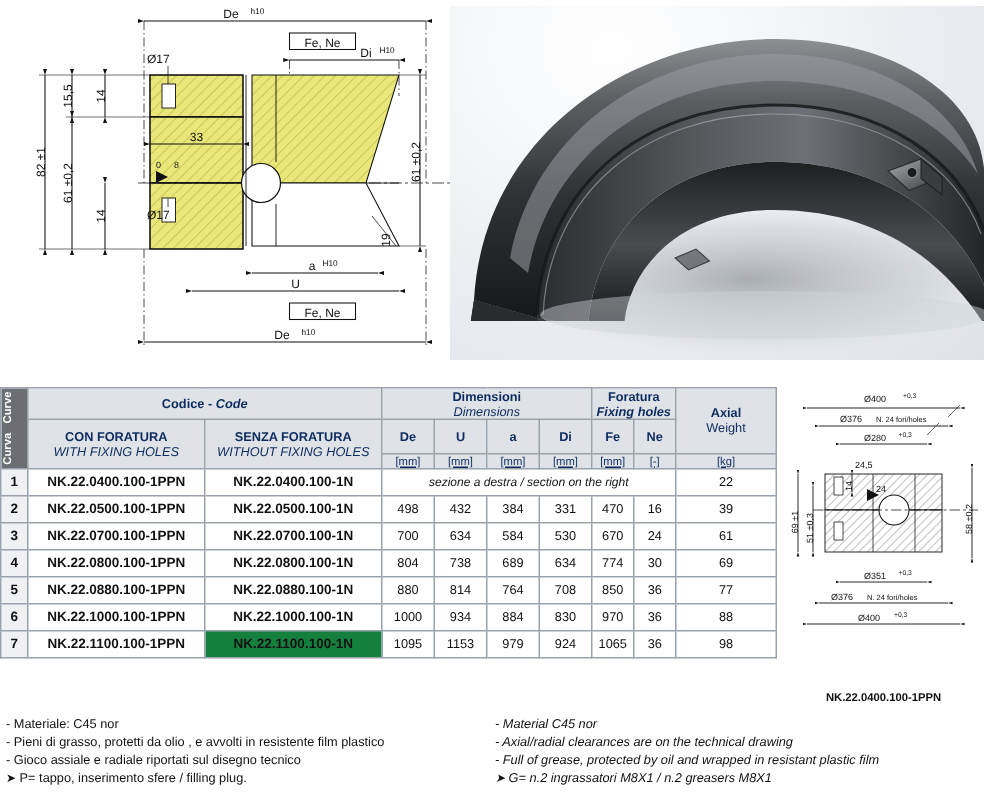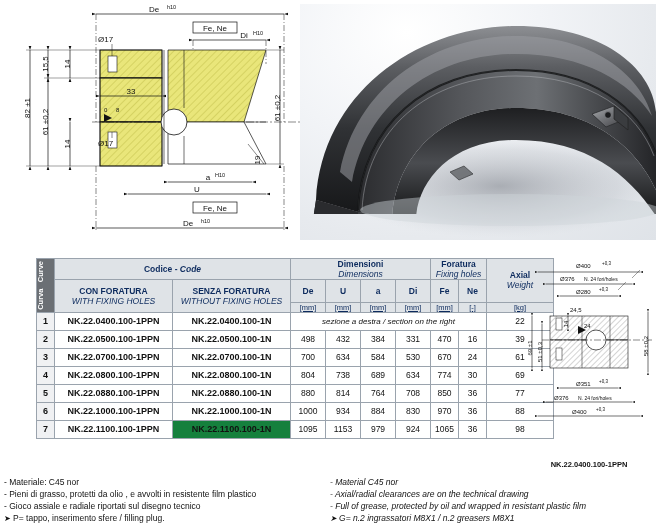--- a/index.html
+++ b/index.html
@@ -23,21 +23,21 @@
   
   #photo { position:absolute; left:300px; top:4px; width:356px; height:236px; overflow:hidden; }
   .photo-bg {
     position:absolute; inset:0;
     background:
       radial-gradient(ellipse at 30% 12%, #ffffff 0%, #f2f4f7 38%, #e7eaee 70%, #dfe3e8 100%);
   }
   .ring-wrap { position:absolute; left:0; top:0; width:356px; height:236px; }
 
   
-  #table-block { position:absolute; left:0; top:258px; width:518px;margin-left:36px; }
+  #table-block { position:absolute; left:0; top:258px; width:518px; }
   table.main { border-collapse:collapse; width:518px; font-size:8.5px; }
   table.main th, table.main td {
     border:1px solid #9aa3ad;
     text-align:center; vertical-align:middle;
     padding:0;
   }
   .hdr-blue { background:#dfe3e7; color:#0d2b5e; font-weight:bold; }
   .sidebar-head {
     background:#6b6f74; color:#fff; font-weight:bold; font-size:7.5px;
     width:18px;
@@ -328,25 +328,25 @@
           <span>Codice</span>
           <span>-</span>
           <em>Code</em>
         </th>
         <th class="hdr-blue" colspan="4">
           <div>Dimensioni</div>
           <div style="font-style:italic;font-weight:normal">Dimensions</div>
         </th>
         <th class="hdr-blue" colspan="2">
           <div>Foratura</div>
-          <div style="font-style:italic;font-weight:normal">Fixing holes</div>
+          <div style="font-style:italic;font-weight:bold">Fixing holes</div>
         </th>
         <th class="hdr-blue" rowspan="2">
           <div>Axial</div>
-          <div style="font-style:italic;font-weight:normal">Weight</div>
+          <div style="font-weight:normal">Weight</div>
         </th>
       </tr>
       <tr>
         <th class="hdr-blue col-code" rowspan="2">
           <div>CON FORATURA</div>
           <div style="font-style:italic;font-weight:normal">WITH FIXING HOLES</div>
         </th>
         <th class="hdr-blue col-code" rowspan="2">
           <div>SENZA FORATURA</div>
           <div style="font-style:italic;font-weight:normal">WITHOUT FIXING HOLES</div>

